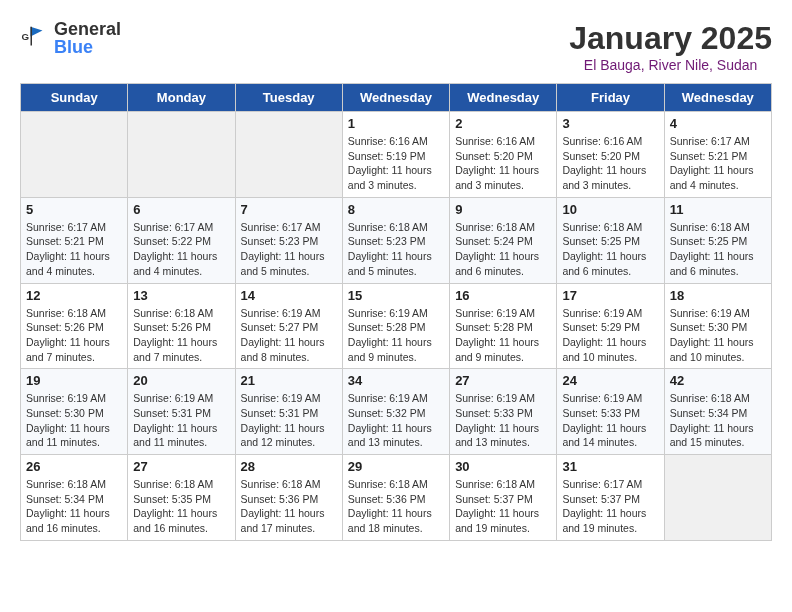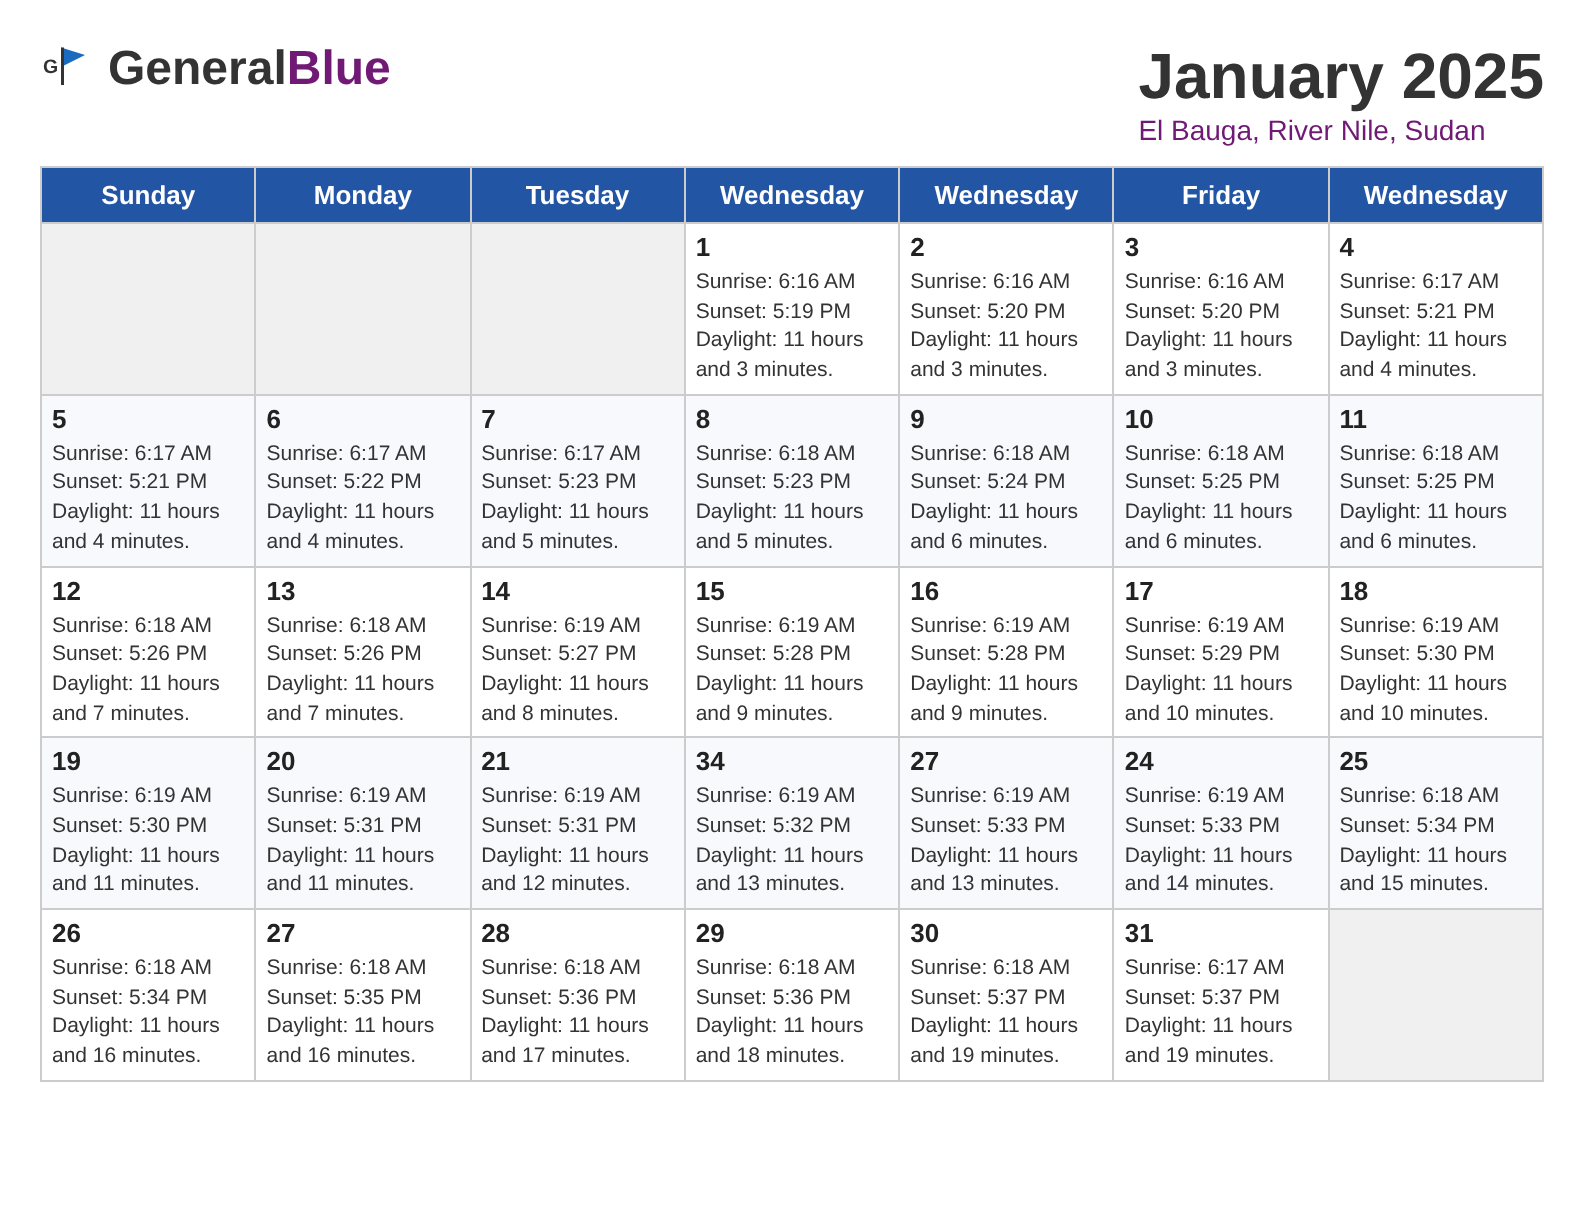--- a/index.html
+++ b/index.html
@@ -16,33 +16,33 @@
       align-items: flex-start;
       margin-bottom: 10px;
     }
     .logo {
       display: flex;
       align-items: center;
       gap: 4px;
     }
     .logo-text {
       display: flex;
-      flex-direction: row;
-      font-size: 24px;
+      flex-direction: column;
+      font-size: 18px;
       font-weight: bold;
       line-height: 1;
     }
     .logo-general { color: #333; }
-    .logo-blue { color: #701a75; }
+    .logo-blue { color: #3b82f6; }
     .logo-icon {
       width: 30px;
       height: 30px;
     }
     .title-area {
-      text-align: left;
+      text-align: center;
     }
     .main-title {
       font-size: 32px;
       font-weight: bold;
       color: #333;
     }
     .subtitle {
       font-size: 14px;
       color: #701a75;
     }
@@ -298,21 +298,21 @@
 and 13 minutes.</div>
         </td>
         <td>
           <div class="day-number">24</div>
           <div class="day-info" style="white-space: pre-line;">Sunrise: 6:19 AM
 Sunset: 5:33 PM
 Daylight: 11 hours
 and 14 minutes.</div>
         </td>
         <td>
-          <div class="day-number">25</div>
+          <div class="day-number">42</div>
           <div class="day-info" style="white-space: pre-line;">Sunrise: 6:18 AM
 Sunset: 5:34 PM
 Daylight: 11 hours
 and 15 minutes.</div>
         </td>
       </tr>
       <tr class="row-odd">
         <td>
           <div class="day-number">26</div>
           <div class="day-info" style="white-space: pre-line;">Sunrise: 6:18 AM

